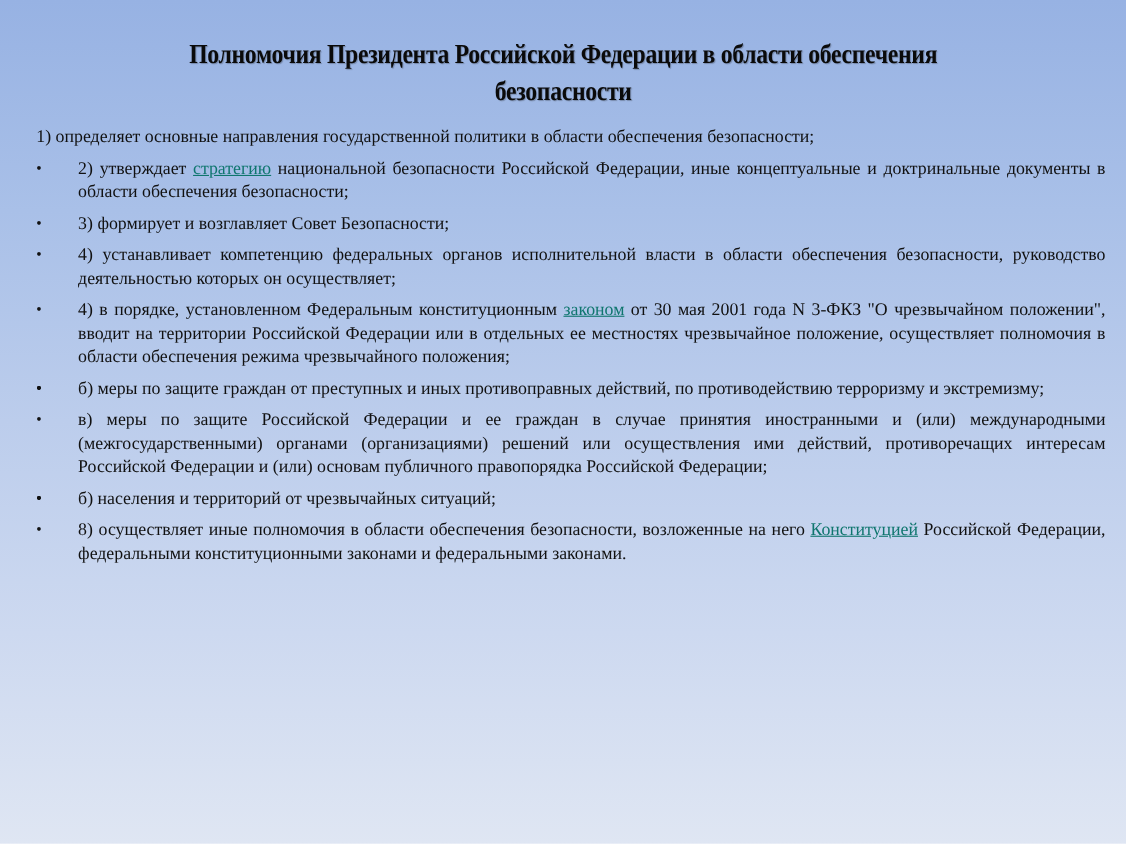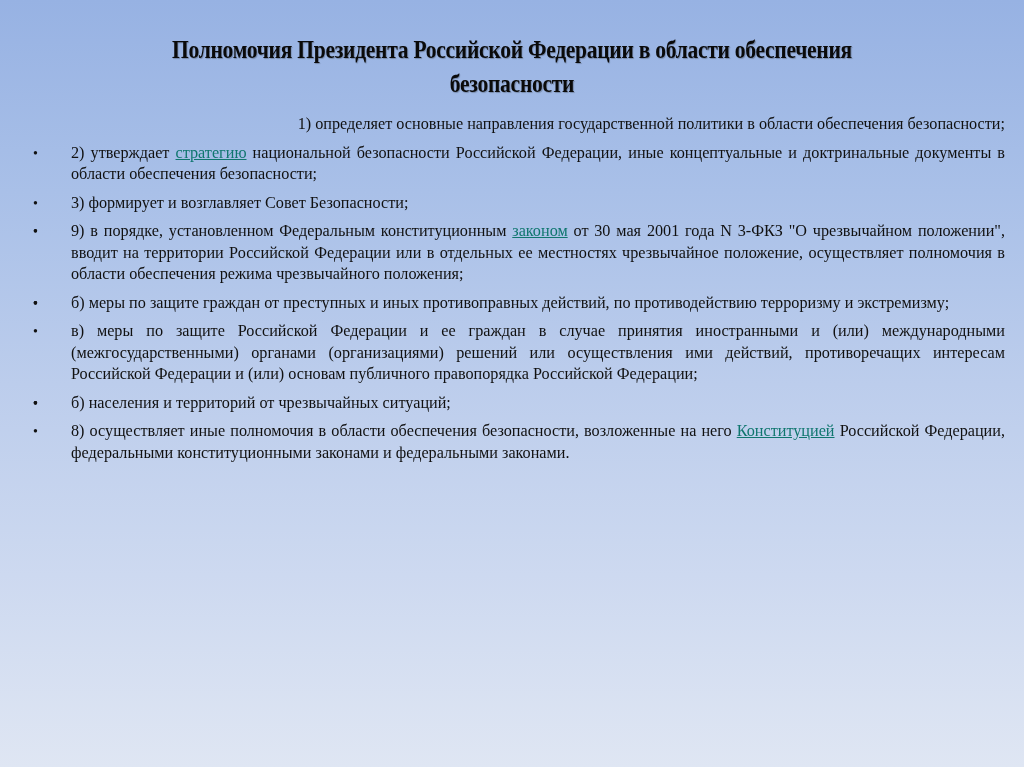--- a/index.html
+++ b/index.html
@@ -38,21 +38,21 @@
     .body {
       position: absolute;
       left: 33px;
       top: 114px;
       width: 972px;
       font-size: 16.2px;
       line-height: 21.5px;
     }
     .first-line {
       margin: 0 0 7px 0;
-      text-align: right;
+      text-align: left;
       white-space: nowrap;
     }
     .item {
       position: relative;
       padding-left: 38px;
       margin: 0 0 7px 0;
       text-align: justify;
     }
     .bullet {
       position: absolute;
@@ -84,25 +84,26 @@
       <span>2) утверждает </span><a class="link">стратегию</a><span> национальной безопасности Российской Федерации, иные концептуальные и доктринальные документы в области обеспечения безопасности;</span>
     </p>
 
     <p class="item">
       <span class="bullet">•</span>
       <span>3) формирует и возглавляет Совет Безопасности;</span>
     </p>
 
     <p class="item">
       <span class="bullet">•</span>
+      <span>4) устанавливает компетенцию федеральных органов исполнительной власти в области обеспечения безопасности, руководство деятельностью которых он осуществляет;</span>
     </p>
 
     <p class="item">
       <span class="bullet">•</span>
-      <span>9) в порядке, установленном Федеральным конституционным </span><a class="link">законом</a><span> от 30 мая 2001 года N 3-ФКЗ "О чрезвычайном положении", вводит на территории Российской Федерации или в отдельных ее местностях чрезвычайное положение, осуществляет полномочия в области обеспечения режима чрезвычайного положения;</span>
+      <span>4) в порядке, установленном Федеральным конституционным </span><a class="link">законом</a><span> от 30 мая 2001 года N 3-ФКЗ "О чрезвычайном положении", вводит на территории Российской Федерации или в отдельных ее местностях чрезвычайное положение, осуществляет полномочия в области обеспечения режима чрезвычайного положения;</span>
     </p>
 
     <p class="item">
       <span class="bullet">•</span>
     </p>
 
     <p class="item">
       <span class="bullet">•</span>
     </p>
 

